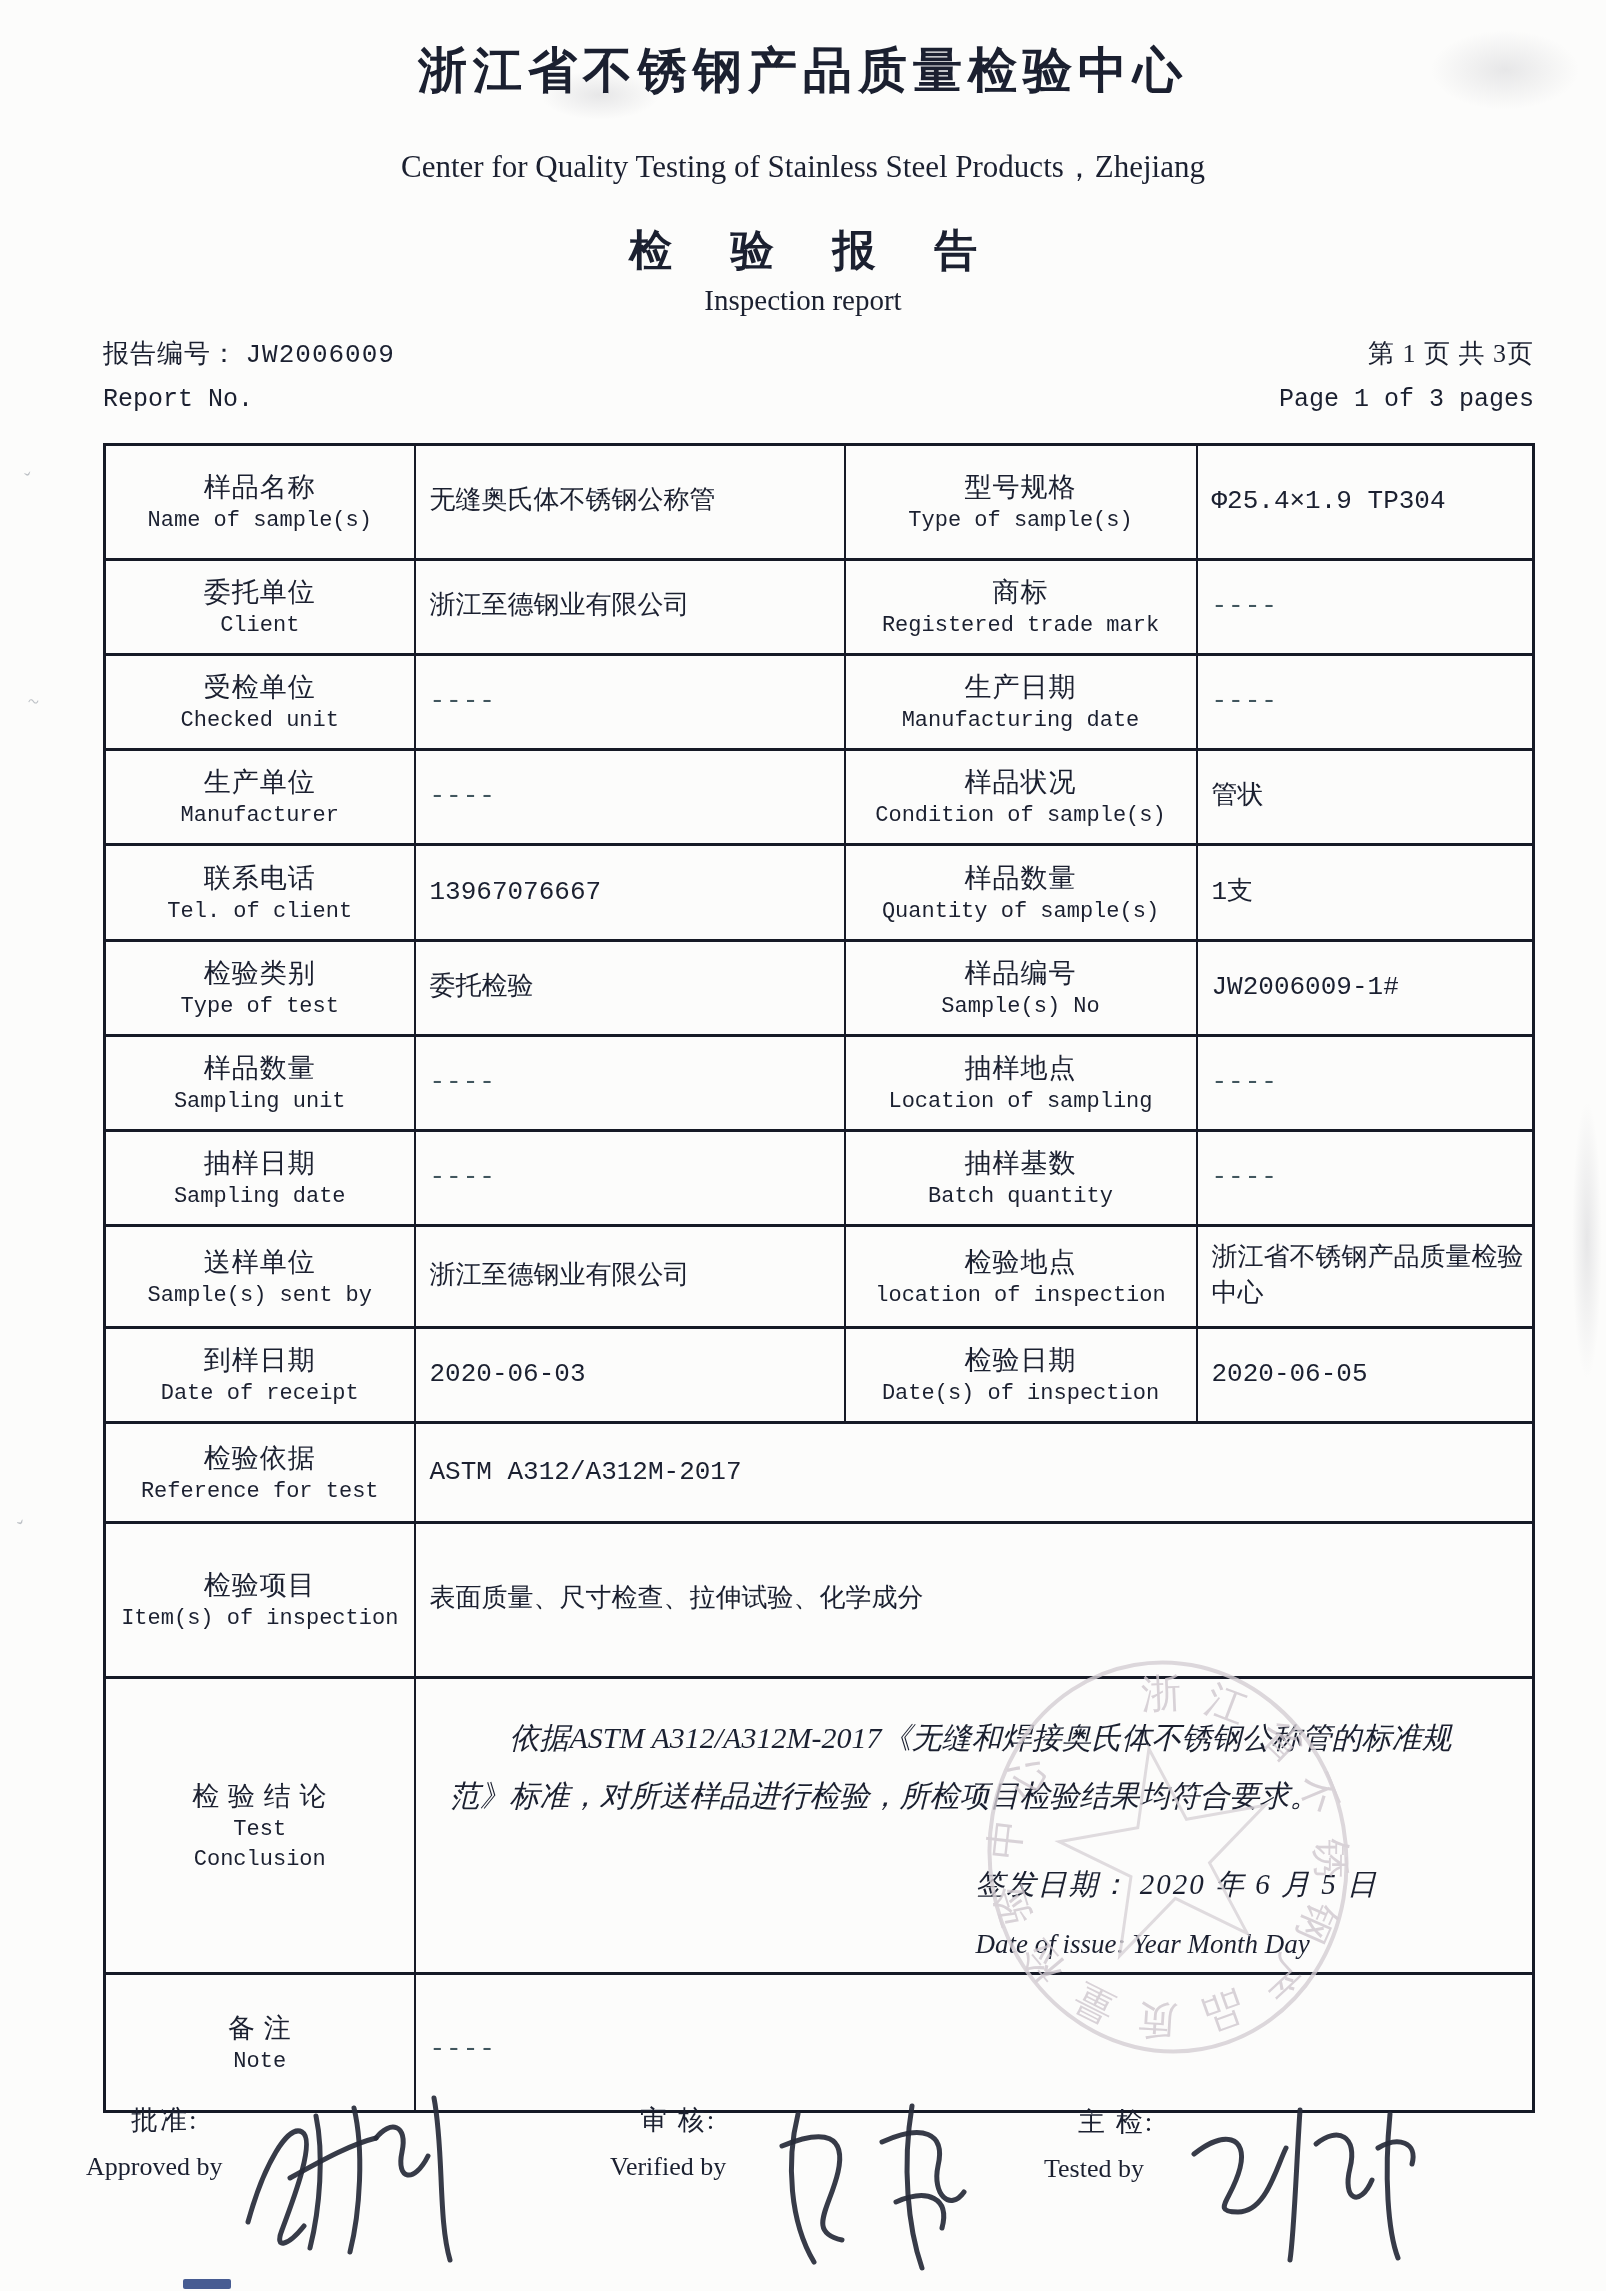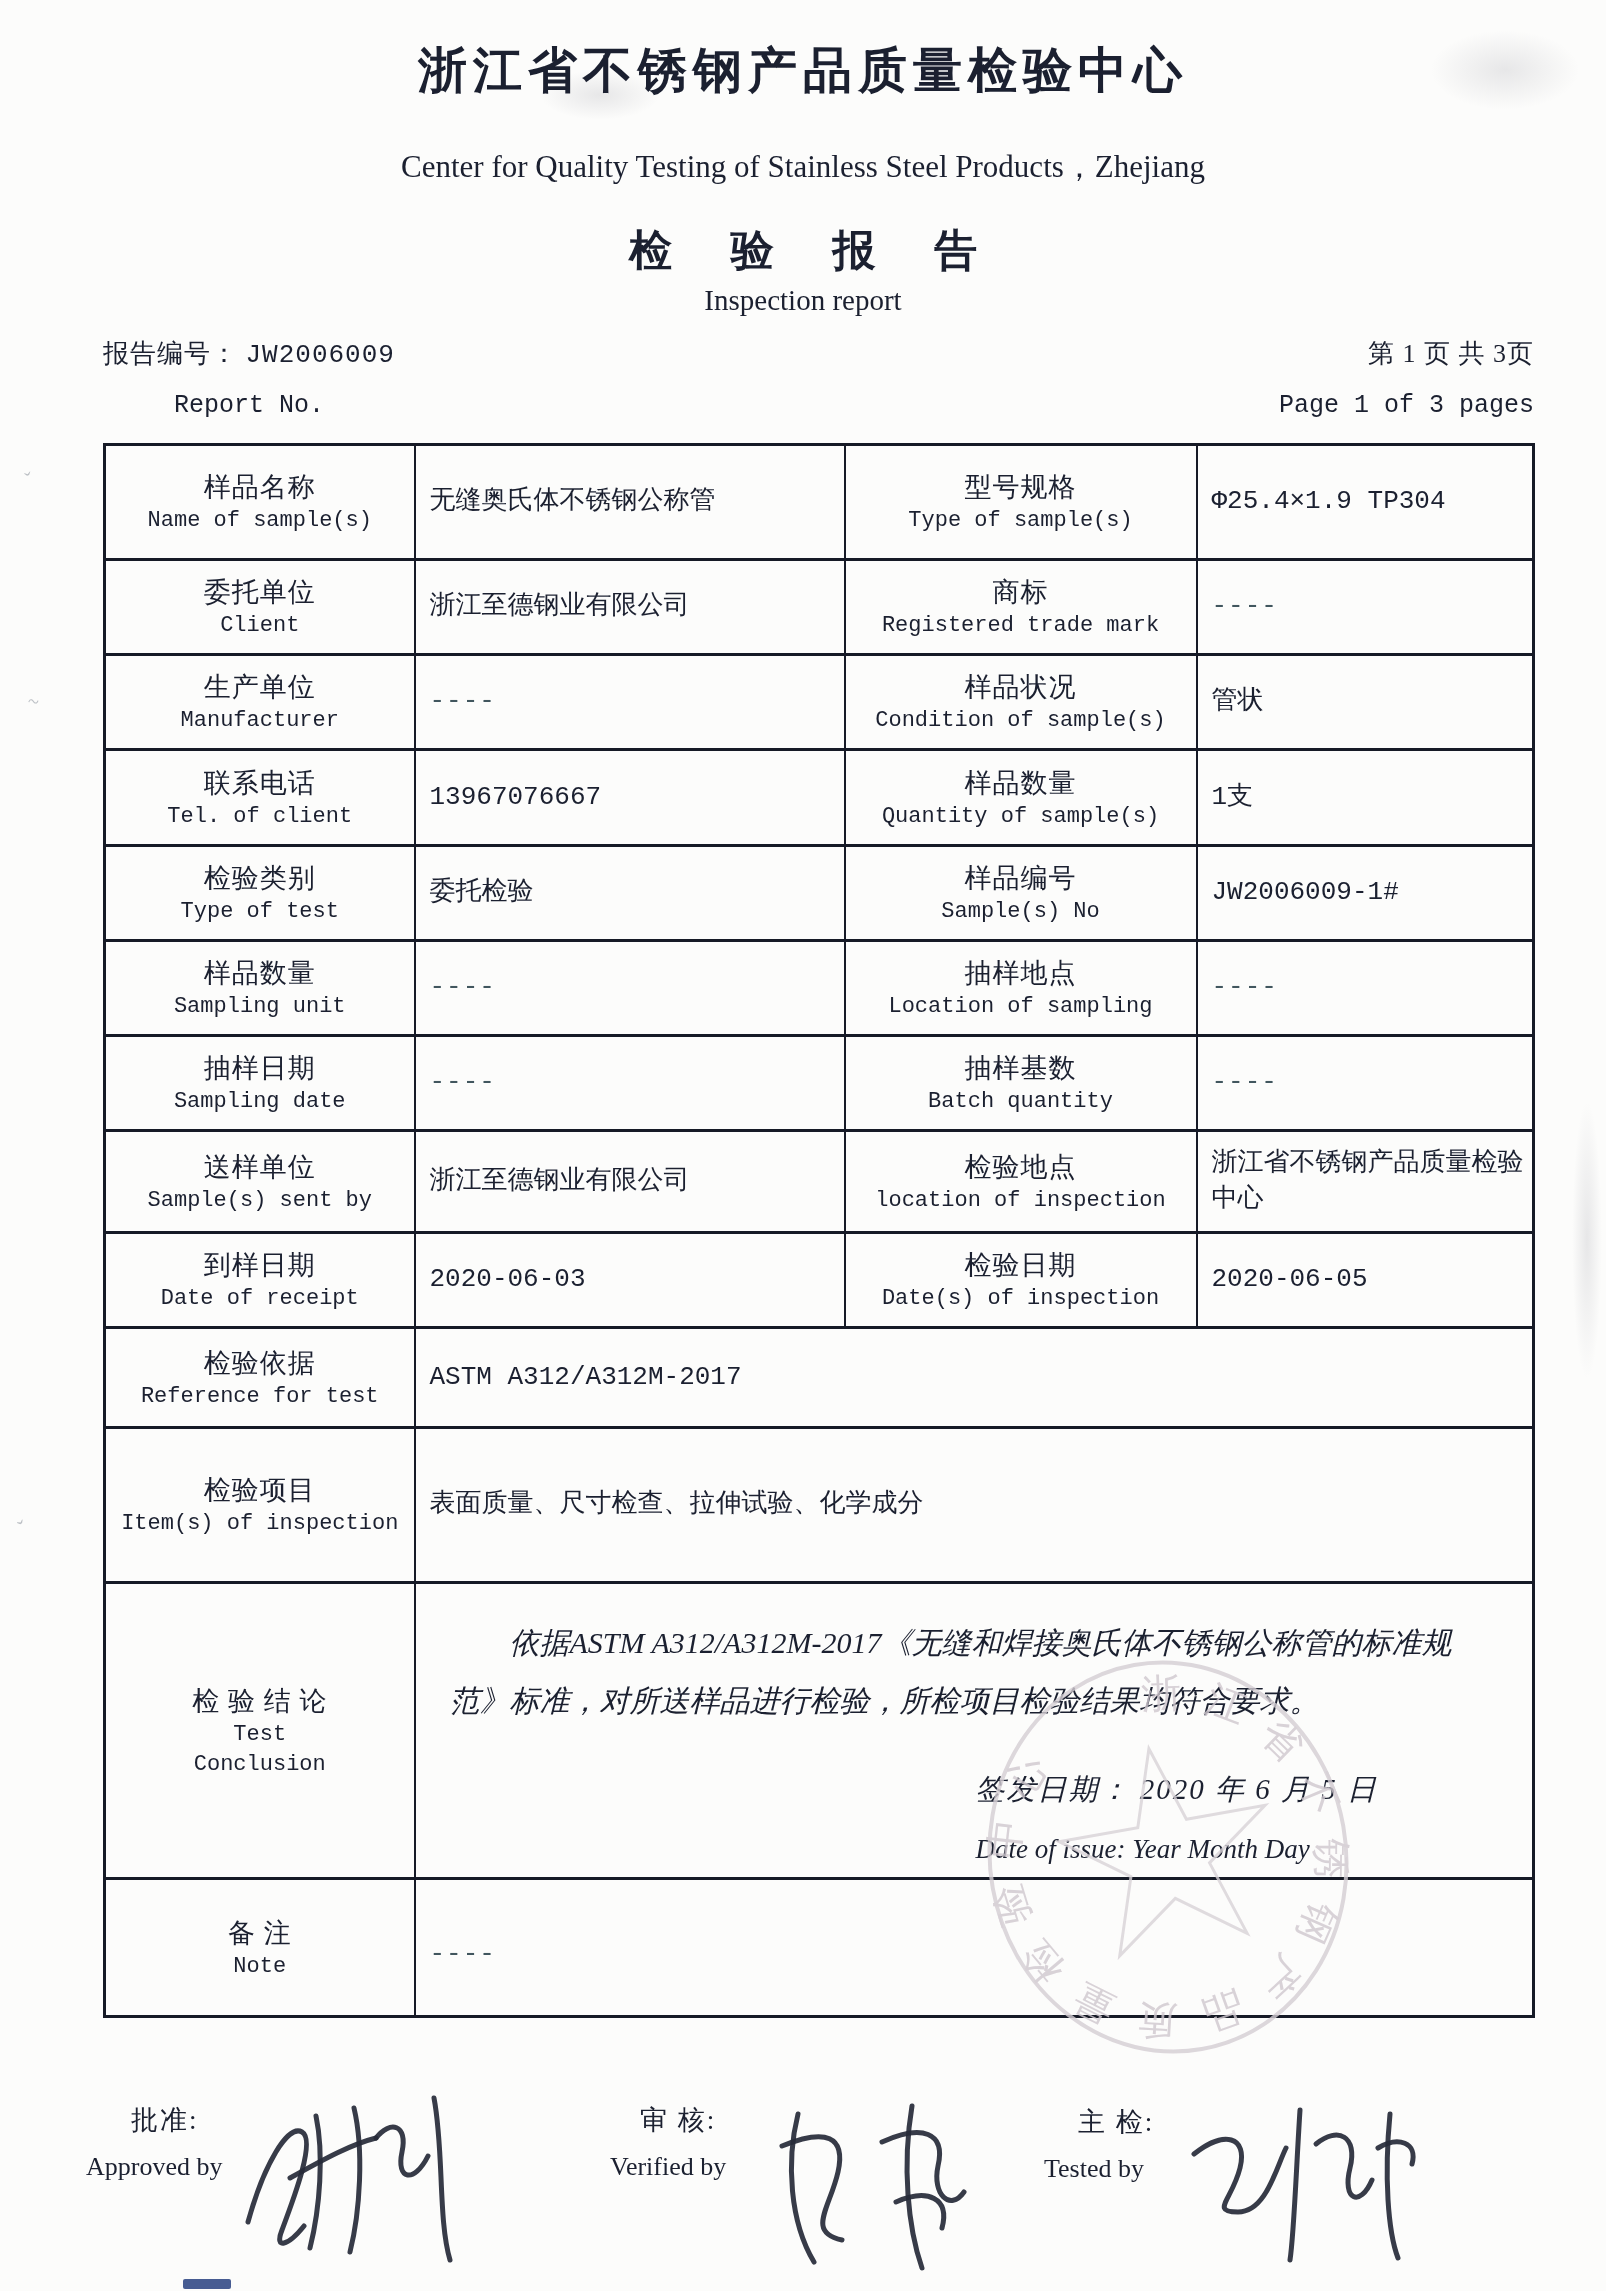--- a/index.html
+++ b/index.html
@@ -17,21 +17,21 @@
   .center{position:absolute;left:0;right:0;text-align:center;}
 
   .org-cn{top:38px;font-size:49px;font-weight:700;letter-spacing:6px;}
   .org-en{top:146px;font-size:31px;}
   .title-cn{top:222px;font-size:43px;font-weight:700;letter-spacing:24px;text-indent:24px;}
   .title-en{top:284px;font-size:29px;}
 
   .meta{position:absolute;left:103px;right:72px;top:336px;display:flex;justify-content:space-between;}
   .meta .l1{font-size:26px;letter-spacing:1px;}
   .meta .l1 .mono{font-family:var(--mono);font-size:26px;}
-  .meta .l2{font-family:var(--mono);font-size:25px;margin-top:20px;text-align:center;}
+  .meta .l2{font-family:var(--mono);font-size:25px;margin-top:14px;}
   .meta-right{text-align:right;}
 
   table.report{
     position:absolute;left:103px;top:443px;width:1429px;
     border-collapse:collapse;table-layout:fixed;
   }
   table.report td{
     border-left:2px solid var(--line);border-right:2px solid var(--line);
     border-top:3px solid var(--line);border-bottom:3px solid var(--line);
     vertical-align:middle;overflow:hidden;
@@ -121,20 +121,32 @@
           </td>
       <td class="val">浙江至德钢业有限公司</td>
       <td class="lab">
             <div class="lc">商标</div>
             <div class="le">Registered trade mark</div>
           </td>
       <td class="val dash">----</td>
     </tr>
     <tr style="height:95px">
       <td class="lab">
+            <div class="lc">受检单位</div>
+            <div class="le">Checked unit</div>
+          </td>
+      <td class="val dash">----</td>
+      <td class="lab">
+            <div class="lc">生产日期</div>
+            <div class="le">Manufacturing date</div>
+          </td>
+      <td class="val dash">----</td>
+    </tr>
+    <tr style="height:95px">
+      <td class="lab">
             <div class="lc">生产单位</div>
             <div class="le">Manufacturer</div>
           </td>
       <td class="val dash">----</td>
       <td class="lab">
             <div class="lc">样品状况</div>
             <div class="le">Condition of sample(s)</div>
           </td>
       <td class="val">管状</td>
     </tr>

